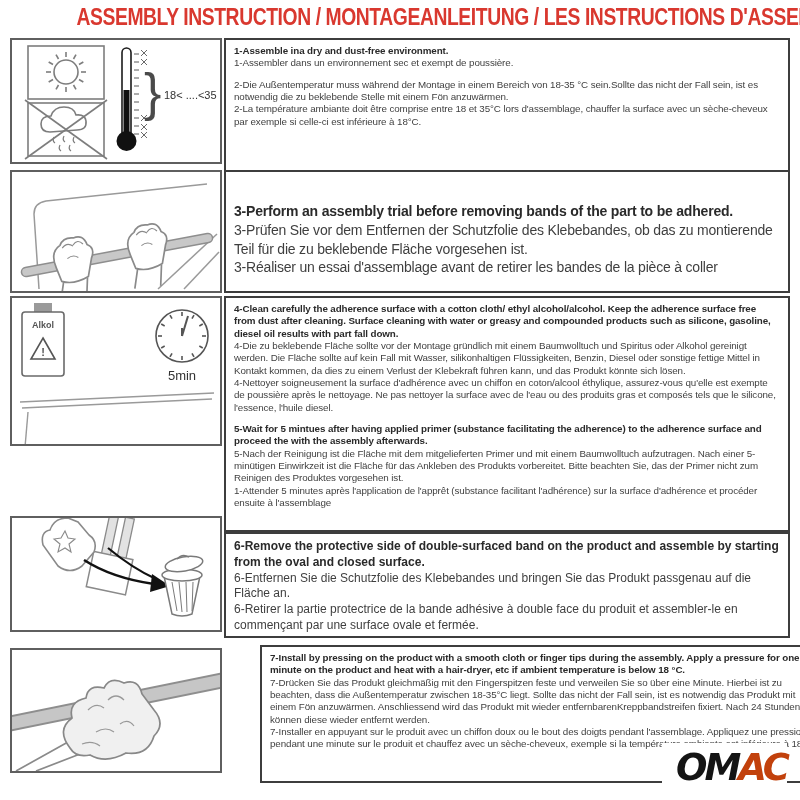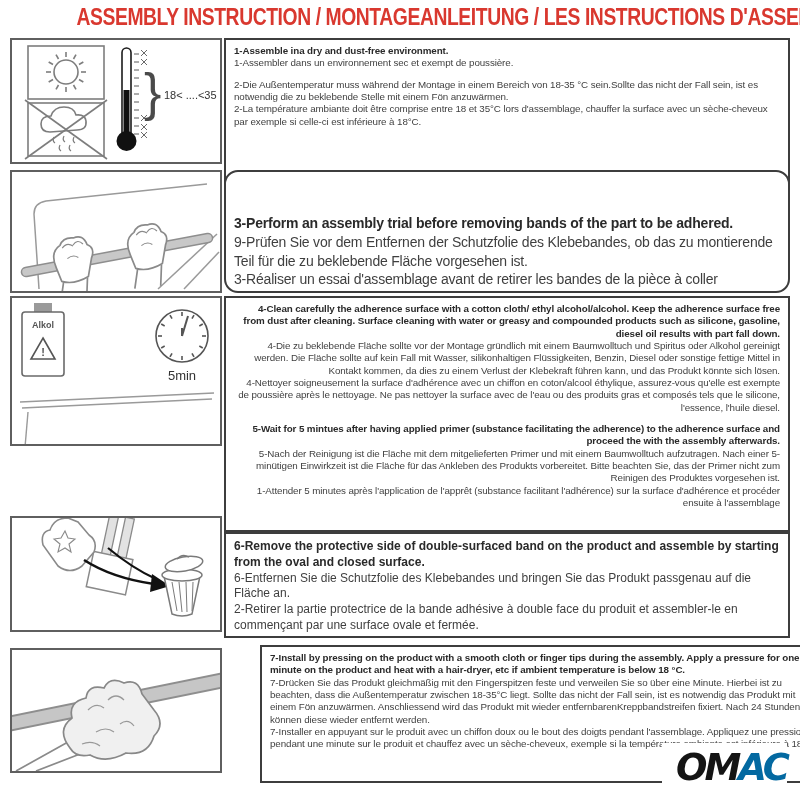--- a/index.html
+++ b/index.html
@@ -15,27 +15,27 @@
                background:#fff; box-sizing:border-box; overflow:hidden; }
   .row-right { position:absolute; left:224px; width:566px; border:2px solid #3d3d3d;
                background:#fff; box-sizing:border-box; padding:5px 8px; overflow:hidden; }
 
   .blk  { color:#3f3f3f; }
   .blk .b { font-weight:bold; color:#2a2a2a; }
   .small { font-size:9.8px;  line-height:1.26; letter-spacing:-0.1px; }
   .big   { font-size:14px;   line-height:1.34; letter-spacing:-0.2px; }
   .mid   { font-size:12px; line-height:1.32; }
   .gap   { height:9px; }
-  .pad-top { padding-top:42px;border-radius:14px; }
+  .pad-top { padding-top:30px; }
 
   .logo { position:absolute; right:13px; bottom:8px; z-index:6; background:#fff;
           padding:3px 0 3px 14px; font-style:italic; font-weight:bold; font-size:37px;
           letter-spacing:-3px; font-family:"DejaVu Sans","Liberation Sans",sans-serif; }
   .logo .om { color:#141414; }
-  .logo .ac { color:#0369a1; }
+  .logo .ac { color:#c2410c; }
 
   svg { display:block; }
   text { font-family:"Liberation Sans", sans-serif; }
 </style>
 </head>
 <body>
 
 <div class="page">
 
   <div class="title-wrap">
@@ -128,21 +128,21 @@
         <line x1="14" y1="100" x2="196" y2="66" stroke="#8e8e8e" stroke-width="10.5" stroke-linecap="round"></line>
         <line x1="14" y1="100" x2="196" y2="66" stroke="#c8c8c8" stroke-width="7.5" stroke-linecap="round"></line>
       </g>
       <use href="#fist" transform="translate(42,74) rotate(-6)"></use>
       <use href="#fist" transform="translate(116,61) rotate(-6)"></use>
     </svg>
   </div>
   <div class="row-right big pad-top" style="top:170px;height:123px;">
     <div class="blk">
       <div class="b">3-Perform an assembly trial before removing bands of the part to be adhered.</div>
-      <div>9-Prüfen Sie vor dem Entfernen der Schutzfolie des Klebebandes, ob das zu montierende Teil für die zu beklebende Fläche vorgesehen ist.</div>
+      <div>3-Prüfen Sie vor dem Entfernen der Schutzfolie des Klebebandes, ob das zu montierende Teil für die zu beklebende Fläche vorgesehen ist.</div>
       <div>3-Réaliser un essai d'assemblage avant de retirer les bandes de la pièce à coller</div>
     </div>
   </div>
 
   <div class="row-left" style="top:296px;height:150px;">
     <svg width="208" height="210" viewBox="0 0 208 210">
       <g>
         <rect x="22" y="5" width="18" height="9" fill="#9a9a9a"></rect>
         <rect x="10" y="14" width="42" height="64" rx="3" fill="#fff" stroke="#6a6a6a" stroke-width="1.6"></rect>
         <text x="31" y="30" font-size="9" font-weight="bold" fill="#555" text-anchor="middle">Alkol</text>
@@ -176,21 +176,21 @@
         <line x1="12" y1="190" x2="198" y2="166" stroke="#8a8a8a" stroke-width="11" stroke-linecap="round"></line>
         <line x1="12" y1="190" x2="198" y2="166" stroke="#fcfcfc" stroke-width="8" stroke-linecap="round"></line>
       </g>
       <g>
         <path d="M58,208 L98,186 M74,208 L110,192" stroke="#8a8a8a" stroke-width="1.6" fill="none"></path>
         <path d="M96,184 Q92,168 108,162 Q116,152 130,158 Q142,152 148,162 Q162,160 162,172 Q170,180 160,190 Q158,202 144,200 Q132,210 120,202 Q104,206 96,184 Z" fill="#ececec" stroke="#8a8a8a" stroke-width="1.6"></path>
         <path d="M112,170 q8,-6 14,0 M130,166 q8,-6 14,2 M120,186 q10,-4 16,2" fill="none" stroke="#9a9a9a" stroke-width="1.2"></path>
       </g>
     </svg>
   </div>
-  <div class="row-right small" style="top:296px;height:236px;text-align:right;">
+  <div class="row-right small" style="top:296px;height:236px;">
     <div class="blk">
       <div class="b">4-Clean carefully the adherence surface with a cotton cloth/ ethyl alcohol/alcohol. Keep the adherence surface free from dust after cleaning. Surface cleaning with water or greasy and compounded products such as silicone, gasoline, diesel oil results with part fall down.</div>
       <div>4-Die zu beklebende Fläche sollte vor der Montage gründlich mit einem Baumwolltuch und Spiritus oder Alkohol gereinigt werden. Die Fläche sollte auf kein Fall mit Wasser, silikonhaltigen Flüssigkeiten, Benzin, Diesel oder sonstige fettige Mittel in Kontakt kommen, da dies zu einem Verlust der Klebekraft führen kann, und das Produkt könnte sich lösen.</div>
       <div>4-Nettoyer soigneusement la surface d'adhérence avec un chiffon en coton/alcool éthylique, assurez-vous qu'elle est exempte de poussière après le nettoyage. Ne pas nettoyer la surface avec de l'eau ou des produits gras et composés tels que le silicone, l'essence, l'huile diesel.</div>
     </div>
     <div class="gap"></div>
     <div class="blk">
       <div class="b">5-Wait for 5 mintues after having applied primer (substance facilitating the adherence) to the adherence surface and proceed the with the assembly afterwards.</div>
       <div>5-Nach der Reinigung ist die Fläche mit dem mitgelieferten Primer und mit einem Baumwolltuch aufzutragen. Nach einer 5-minütigen Einwirkzeit ist die Fläche für das Ankleben des Produkts vorbereitet. Bitte beachten Sie, das der Primer nicht zum Reinigen des Produktes vorgesehen ist.</div>
       <div>1-Attender 5 minutes après l'application de l'apprêt (substance facilitant l'adhérence) sur la surface d'adhérence et procéder ensuite à l'assemblage</div>
@@ -224,21 +224,21 @@
           <ellipse cx="172" cy="46" rx="19" ry="7"></ellipse>
           <path d="M166,40 q6,-5 12,0" fill="none"></path>
         </g>
       </g>
     </svg>
   </div>
   <div class="row-right mid" style="top:532px;height:106px;">
     <div class="blk">
       <div class="b">6-Remove the protective side of double-surfaced band on the product and assemble by starting from the oval and closed surface.</div>
       <div>6-Entfernen Sie die Schutzfolie des Klebebandes und bringen Sie das Produkt passgenau auf die Fläche an.</div>
-      <div>2-Retirer la partie protectrice de la bande adhésive à double face du produit et assembler-le en commençant par une surface ovale et fermée.</div>
+      <div>6-Retirer la partie protectrice de la bande adhésive à double face du produit et assembler-le en commençant par une surface ovale et fermée.</div>
     </div>
   </div>
 
   <div class="row-left" style="top:648px;height:125px;">
     <svg width="208" height="121" viewBox="0 0 208 121">
       <g>
         <line x1="-4" y1="74" x2="212" y2="30" stroke="#8e8e8e" stroke-width="16"></line>
         <line x1="-4" y1="74" x2="212" y2="30" stroke="#c6c6c6" stroke-width="12"></line>
       </g>
       <g>

